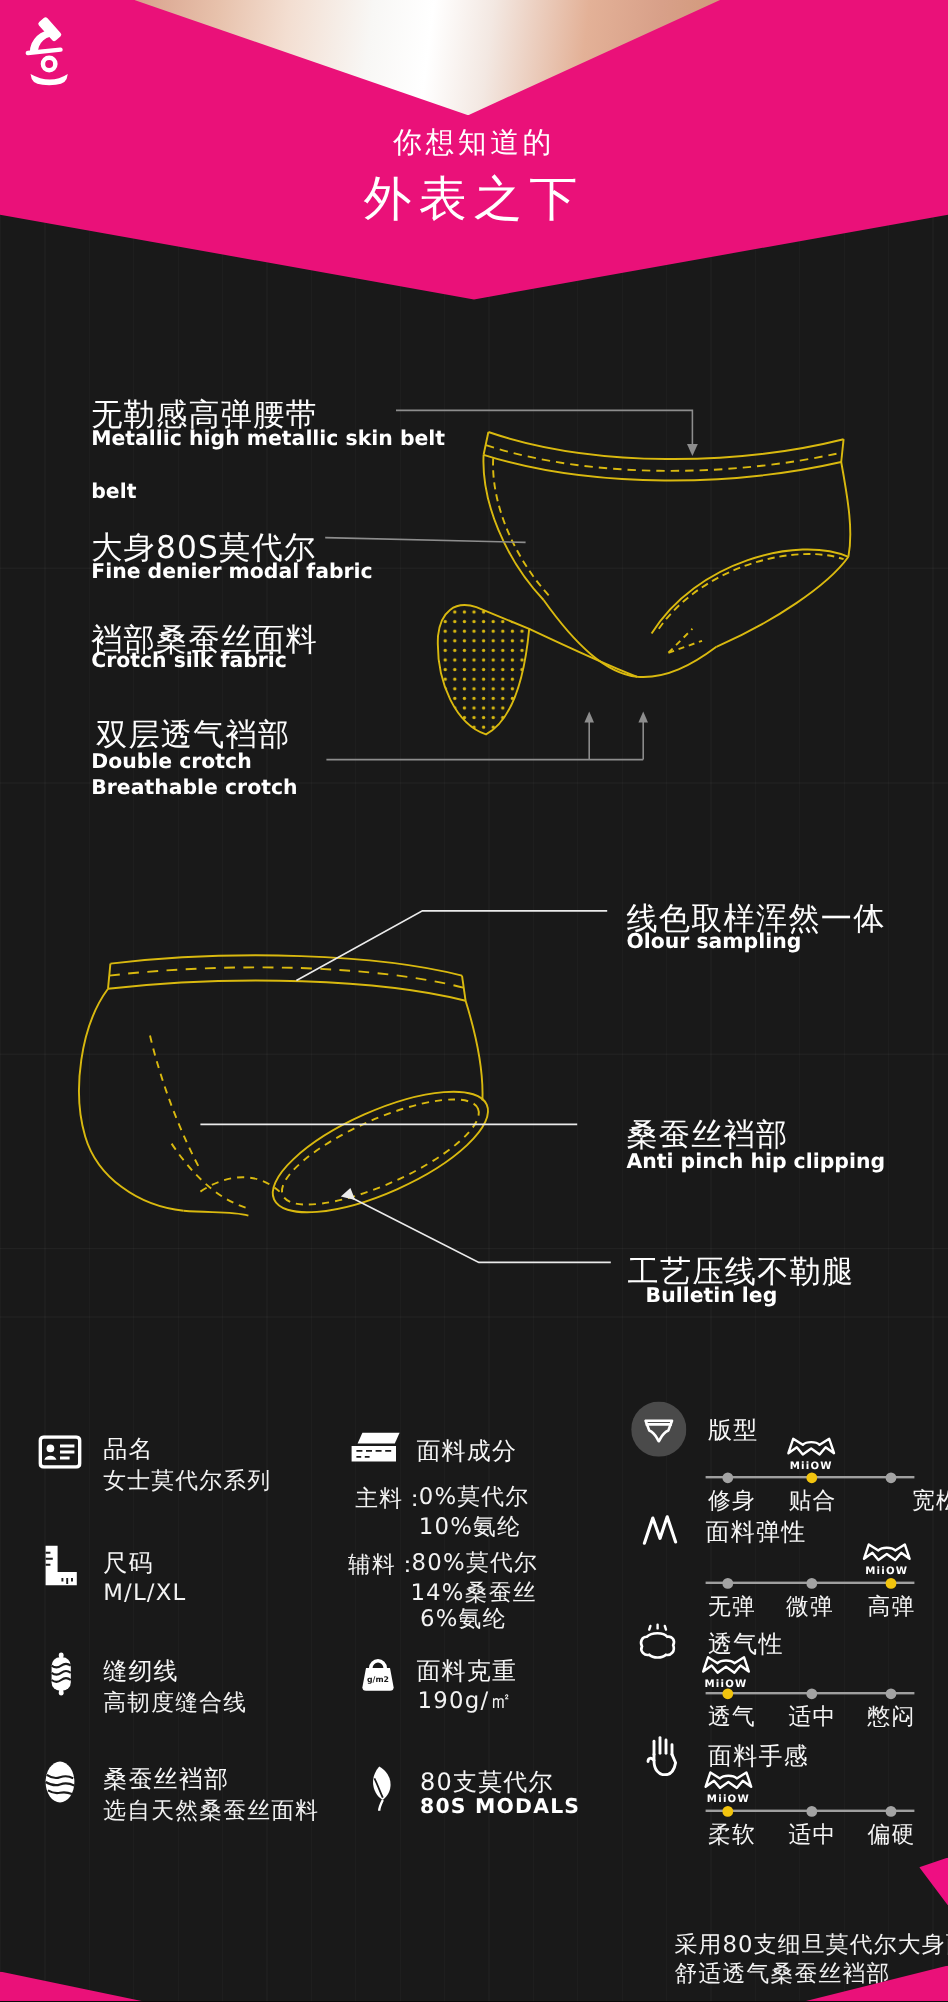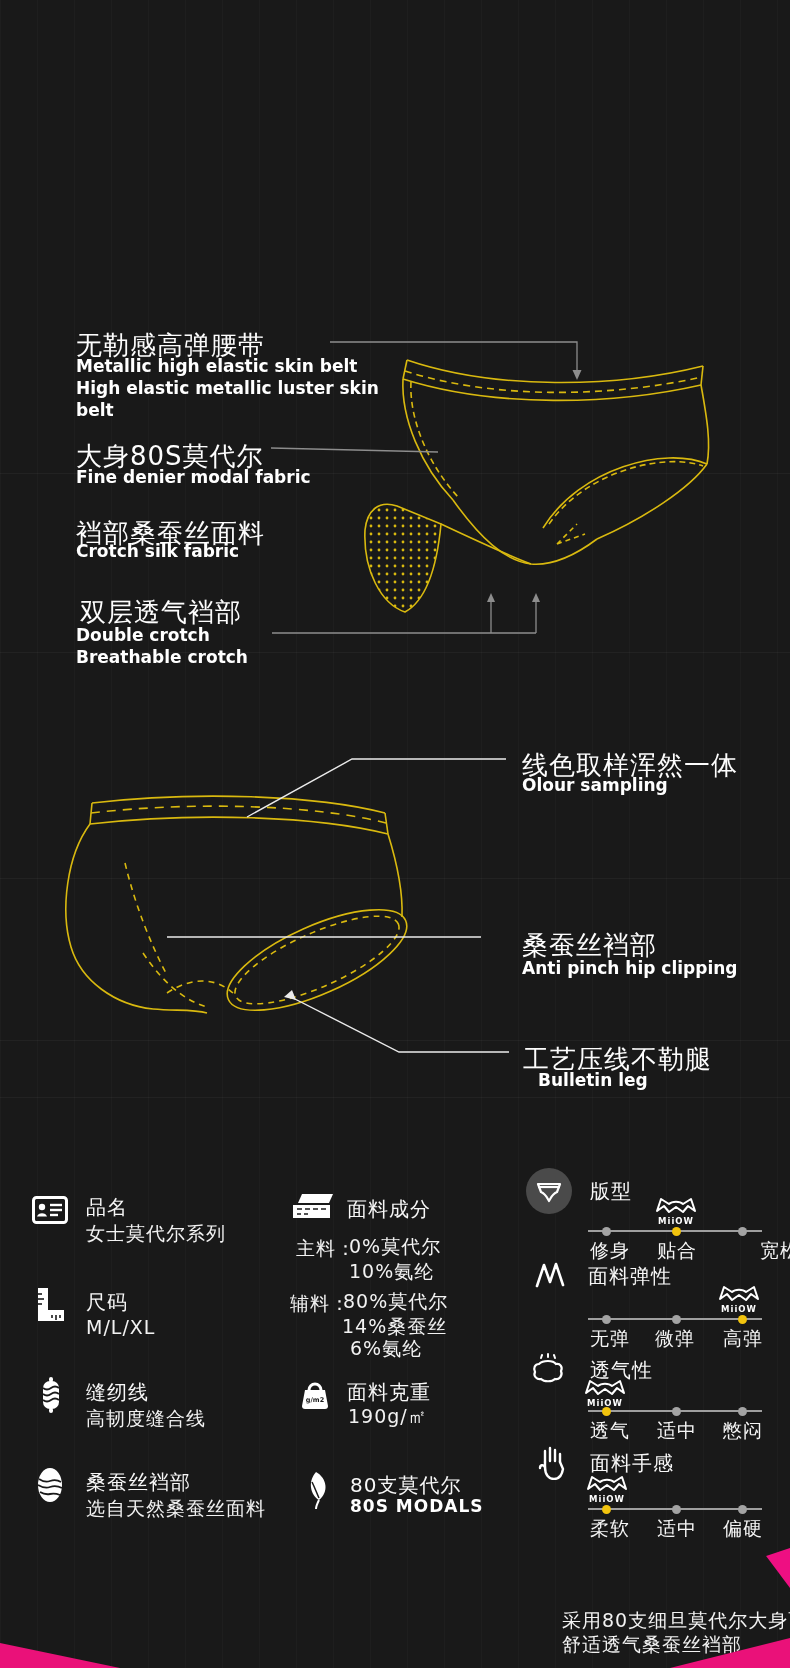--- a/index.html
+++ b/index.html
@@ -41,20 +41,34 @@
 <body>
 
 <div class="page">
 
   <div class="hline" style="top:473px"></div>
   <div class="hline" style="top:652px"></div>
   <div class="hline" style="top:878px"></div>
   <div class="hline" style="top:1040px"></div>
   <div class="hline" style="top:1097px"></div>
 
+  <div class="banner">
+    <div class="photo"></div>
+    <svg width="44" height="58" viewBox="0 0 40 56" style="position:absolute;top:14px;left:20px">
+      <g fill="#fff">
+        <rect x="15" y="0" width="9" height="20" rx="2" transform="rotate(-42 19.5 10)"></rect>
+        <path d="M10,30 a13,13 0 0 1 16,-14 l-3.5,-5.5 a18,18 0 0 0 -19,18 z"></path>
+        <rect x="0" y="26" width="30" height="3.6" rx="1.8" transform="rotate(-6 15 28)"></rect>
+        <path d="M4,46 q16,9 30,0 l-1,4 q-2,5 -14,5 q-12,0 -14,-5 z"></path>
+      </g>
+      <circle cx="19" cy="38" r="5" fill="none" stroke="#fff" stroke-width="3.6"></circle>
+    </svg>
+    <div class="banner-sub">你想知道的</div>
+    <div class="banner-title">外表之下</div>
+  </div>
 
   <svg width="372" height="280" viewBox="0 0 372 280" style="position:absolute;left:345px;top:348px">
     <defs>
       <pattern id="gdots" width="8" height="8" patternUnits="userSpaceOnUse">
         <circle cx="2" cy="2" r="1.4" fill="#D9B90F"></circle>
       </pattern>
     </defs>
     <g stroke="#D9B90F" stroke-width="1.6" fill="none">
       <path d="M62,12 C150,42 270,40 358,18"></path>
       <path d="M58,31 C150,60 268,57 356,37"></path>
@@ -106,22 +120,21 @@
     </g>
     <g stroke="#ebebeb" stroke-width="1.4" fill="none">
       <path d="M506,759 H352 L247,817"></path>
       <path d="M481,937 H167"></path>
       <path d="M509,1052 H399 L291,997"></path>
     </g>
     <polygon points="296,1000 292,990 284,997" fill="#ebebeb"></polygon>
   </svg>
 
   <div class="abs zh" style="left:76px;top:328px">无勒感高弹腰带</div>
-  <div class="abs en" style="left:76px;top:356px">Metallic high elastic skin belt</div>
-  <div class="abs en" style="left:76px;top:378px">High elastic metallic luster skin</div>
+  <div class="abs en" style="left:76px;top:356px">Metallic high metallic skin belt</div>
   <div class="abs en" style="left:76px;top:400px">belt</div>
 
   <div class="abs zh" style="left:76px;top:439px">大身80S莫代尔</div>
   <div class="abs en" style="left:76px;top:467px">Fine denier modal fabric</div>
 
   <div class="abs zh" style="left:76px;top:516px">裆部桑蚕丝面料</div>
   <div class="abs en" style="left:76px;top:541px">Crotch silk fabric</div>
 
   <div class="abs zh" style="left:80px;top:595px">双层透气裆部</div>
   <div class="abs en" style="left:76px;top:625px">Double crotch</div>

